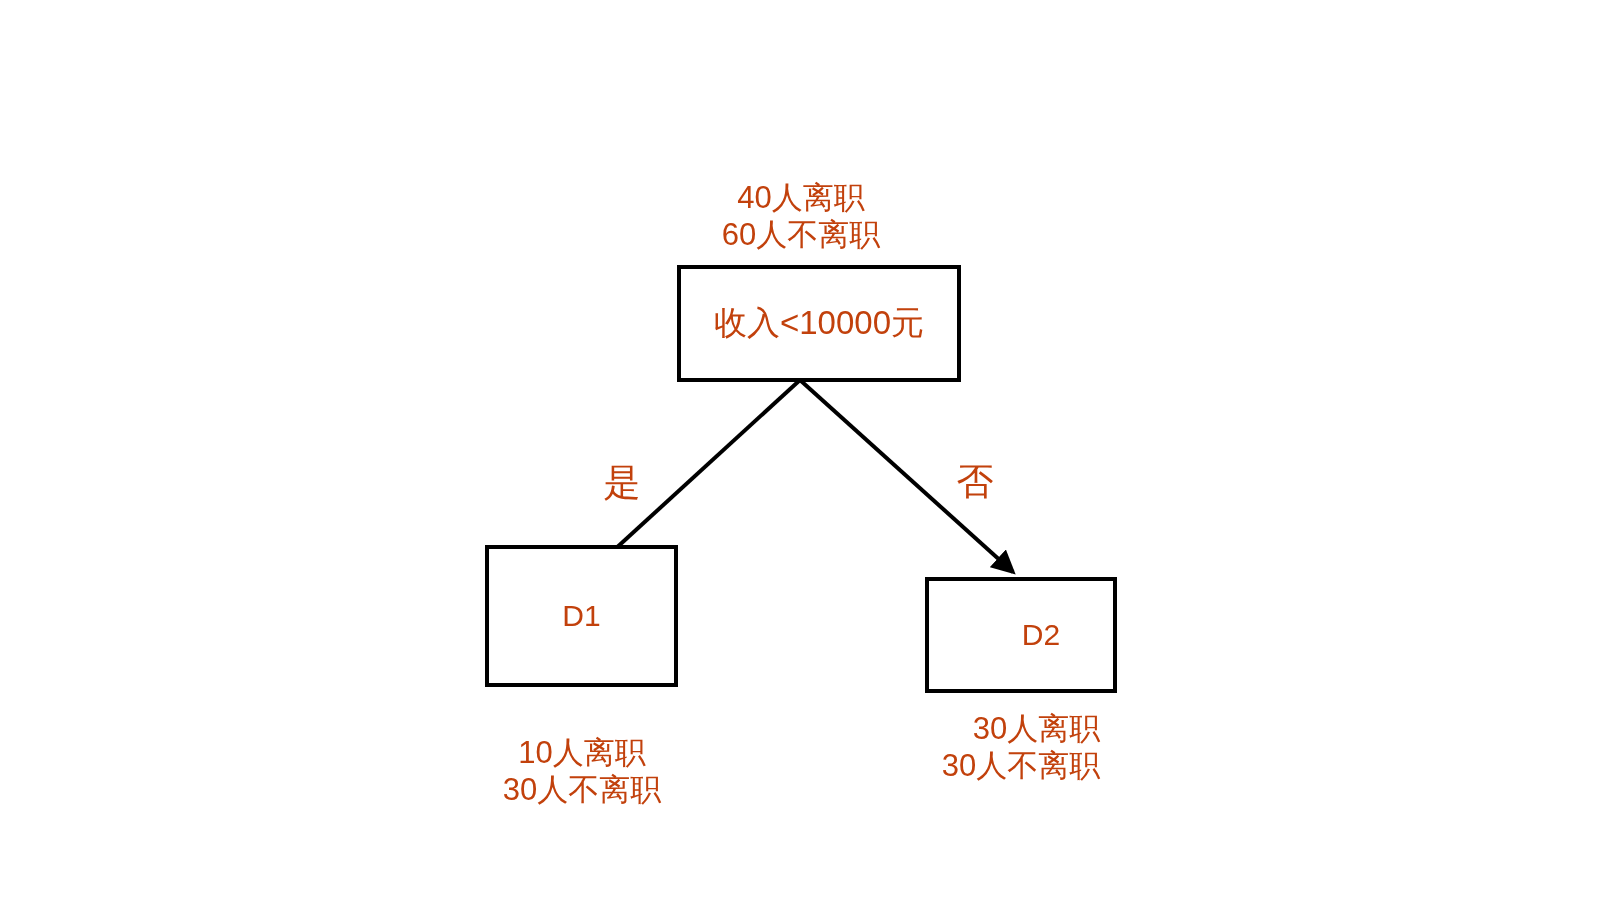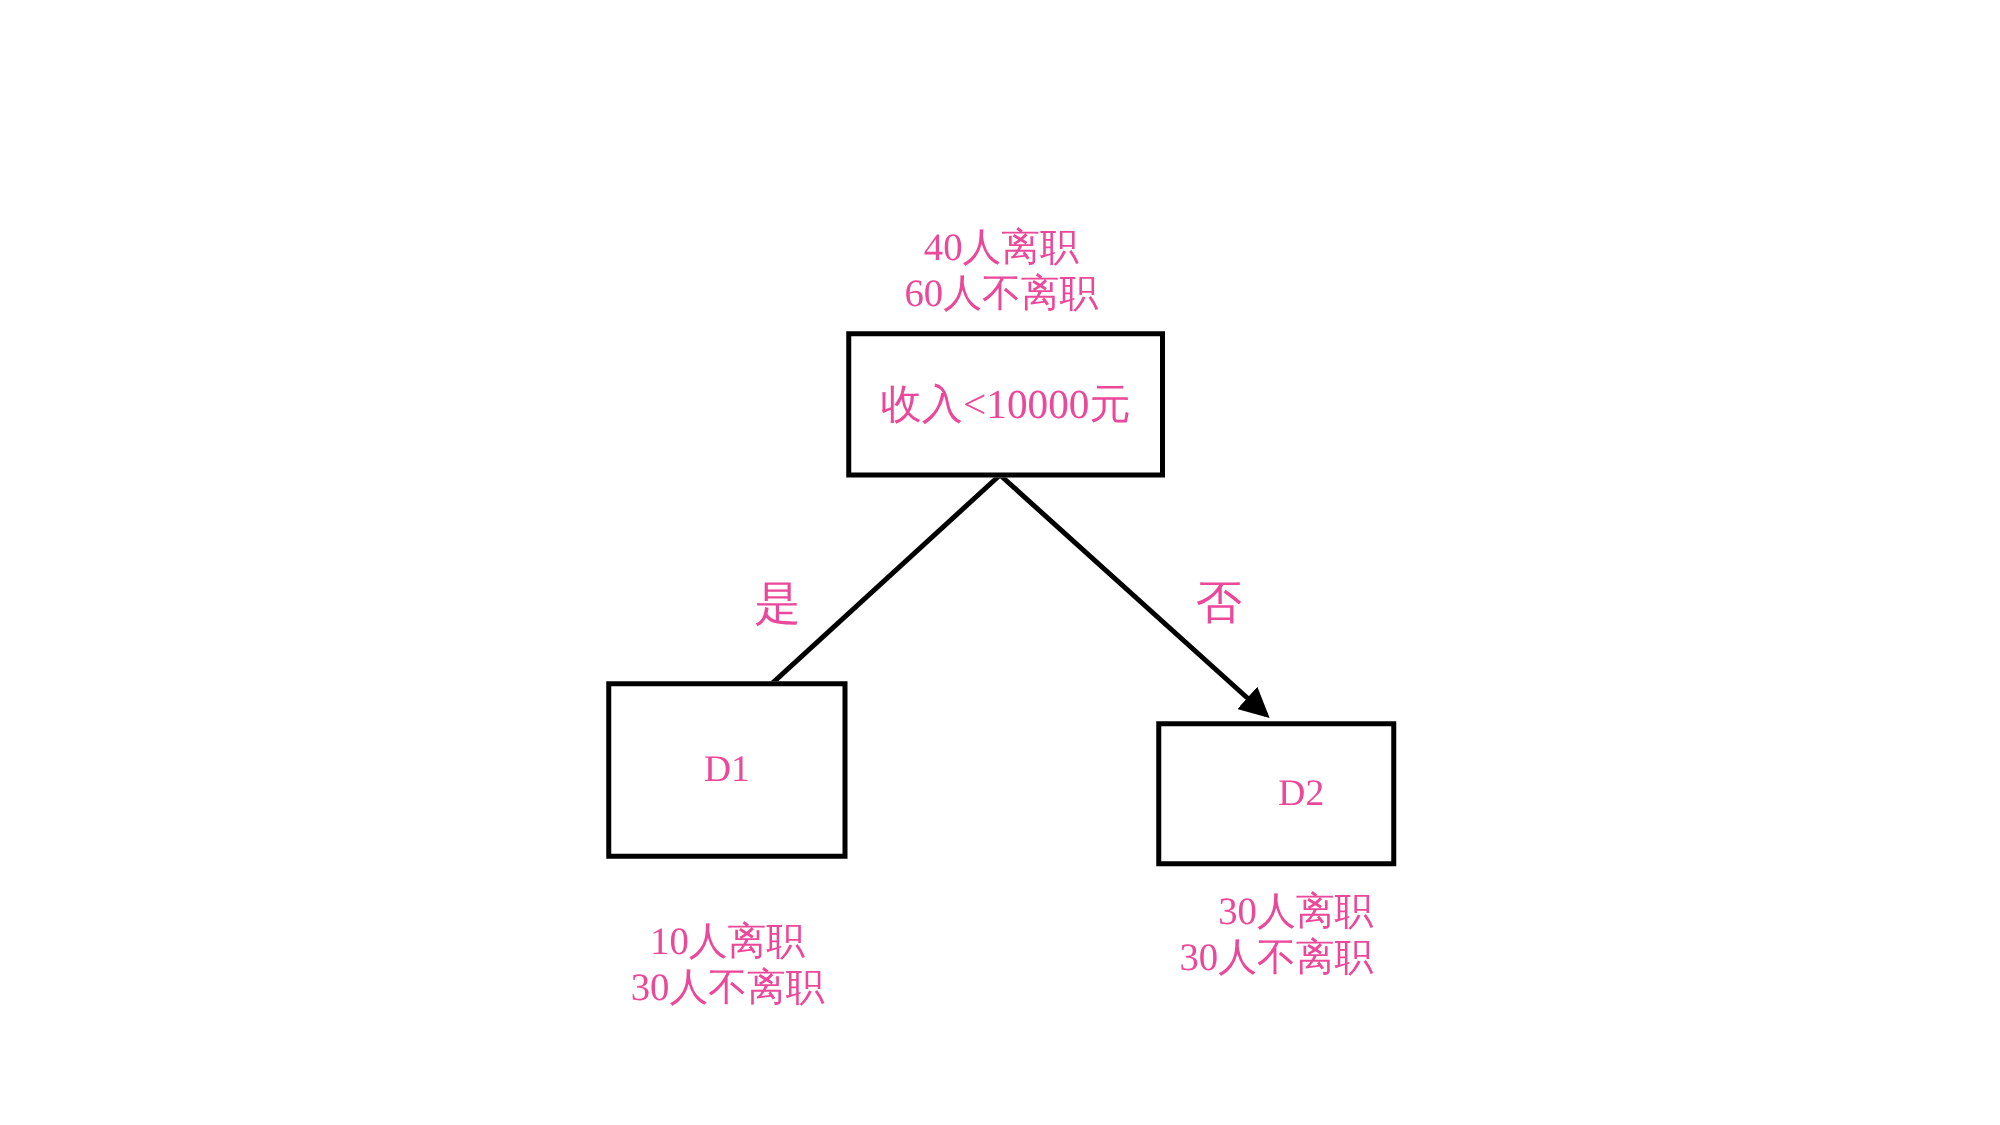--- a/index.html
+++ b/index.html
@@ -6,37 +6,37 @@
     margin: 0;
     padding: 0;
     background: #ffffff;
   }
   .stage {
     position: relative;
     width: 1600px;
     height: 900px;
     background: #ffffff;
     overflow: hidden;
-    font-family: Liberation Serif, serif;
-    color: #ec4899;
+    font-family: Liberation Sans, sans-serif;
+    color: #c2410c;
   }
 
   .node-box {
     position: absolute;
     box-sizing: border-box;
     border: 4px solid #000000;
     background: #ffffff;
     display: flex;
     align-items: center;
     justify-content: center;
   }
   .root-box {
     left: 677px;
     top: 265px;
-    width: 255px;
+    width: 284px;
     height: 117px;
     font-size: 33px;
   }
   .leaf-box-1 {
     left: 485px;
     top: 545px;
     width: 193px;
     height: 142px;
     font-size: 30px;
   }

